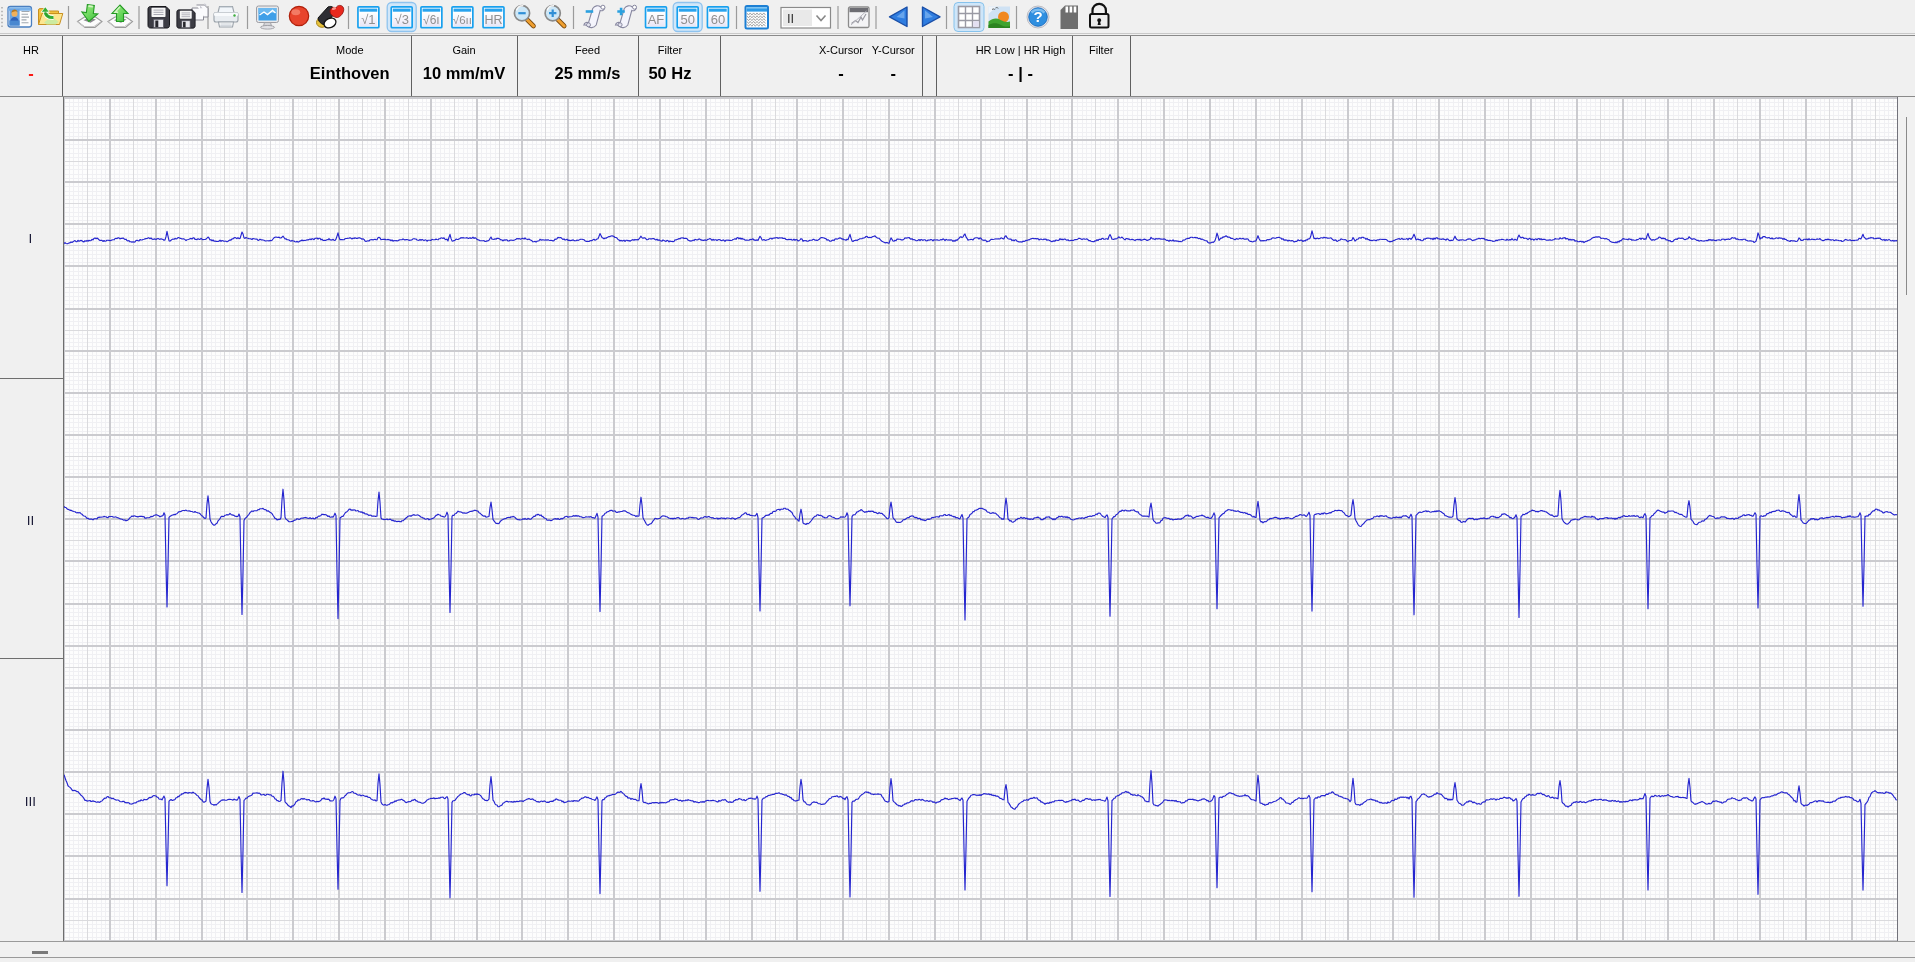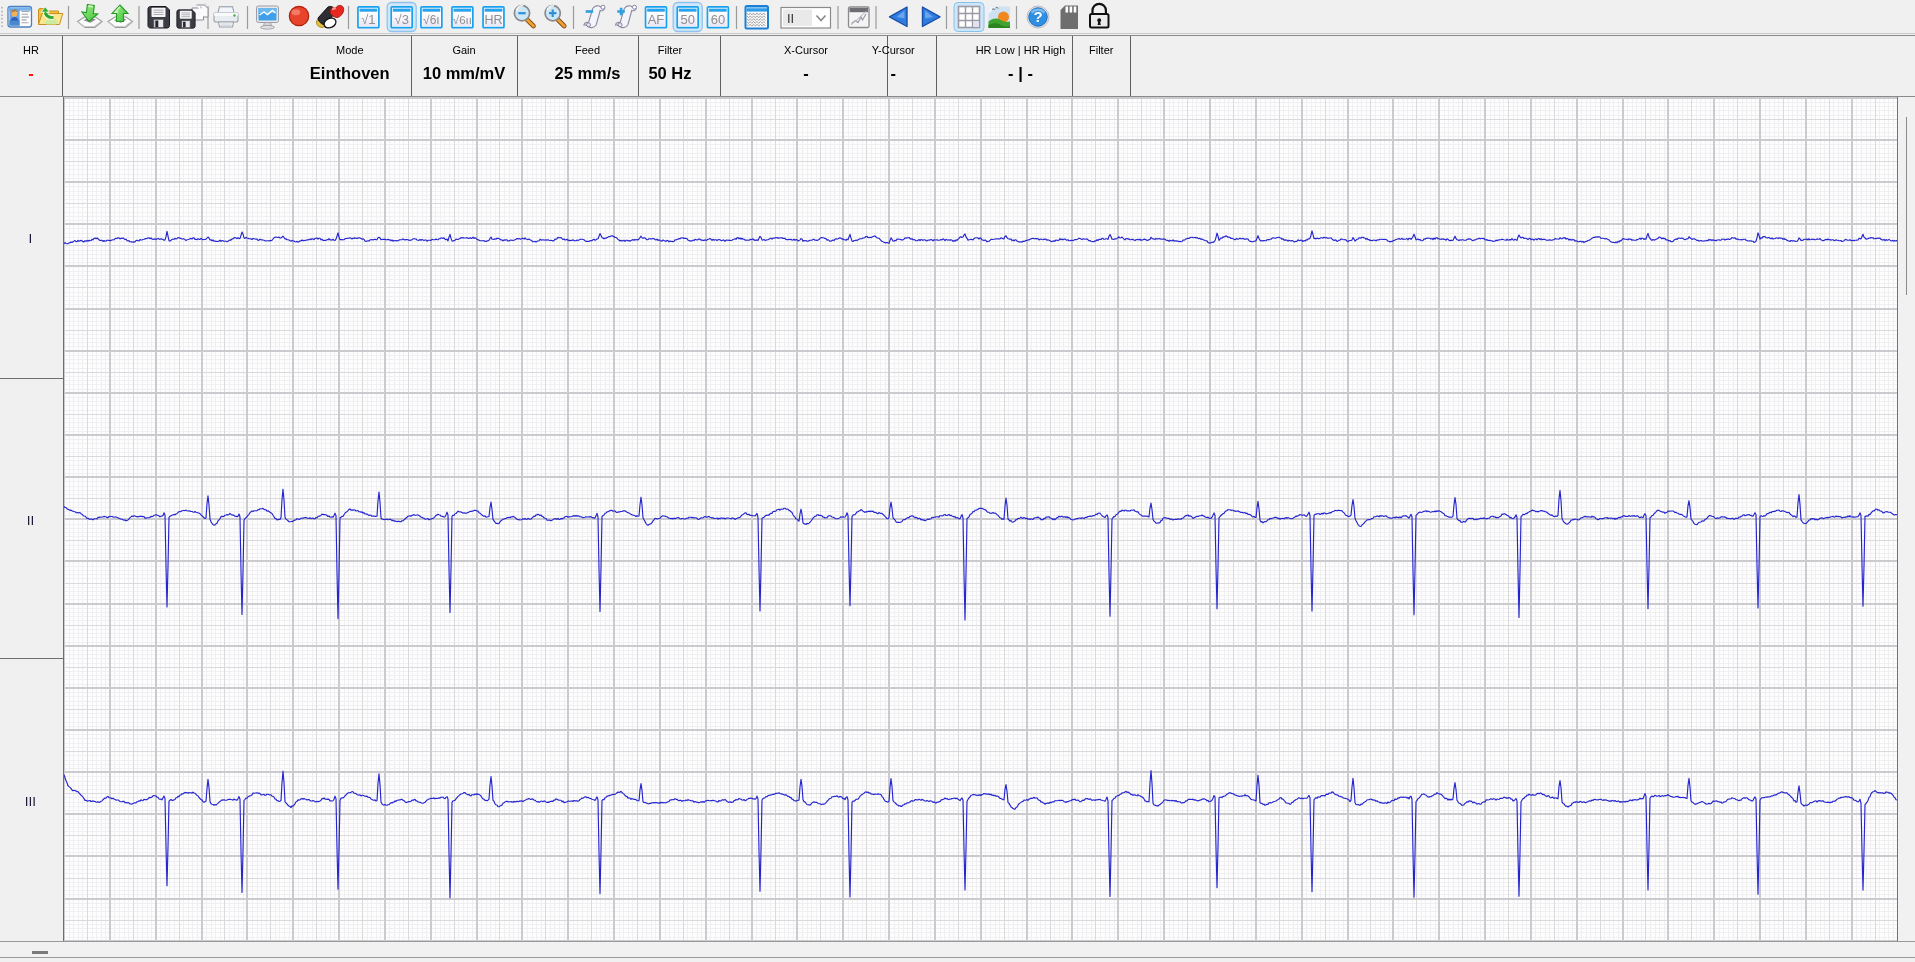--- a/index.html
+++ b/index.html
@@ -276,21 +276,21 @@
       <div class="hval">10 mm/mV</div>
     </div>
     <div class="hcol" style="left:537px;width:102.0px">
       <div class="hlab">Feed</div>
       <div class="hval">25 mm/s</div>
     </div>
     <div class="hcol" style="left:620px;width:101.0px">
       <div class="hlab">Filter</div>
       <div class="hval">50 Hz</div>
     </div>
-    <div class="hcol" style="left:725px;width:163.0px">
+    <div class="hcol" style="left:760px;width:163.0px">
       <div class="hlab">X-Cursor</div>
       <div class="hval">-</div>
     </div>
     <div class="hcol" style="left:851px;width:85.5px">
       <div class="hlab">Y-Cursor</div>
       <div class="hval">-</div>
     </div>
     <div class="hcol" style="left:969px;width:104px">
       <div class="hlab">HR Low | HR High</div>
       <div class="hval">- | -</div>

